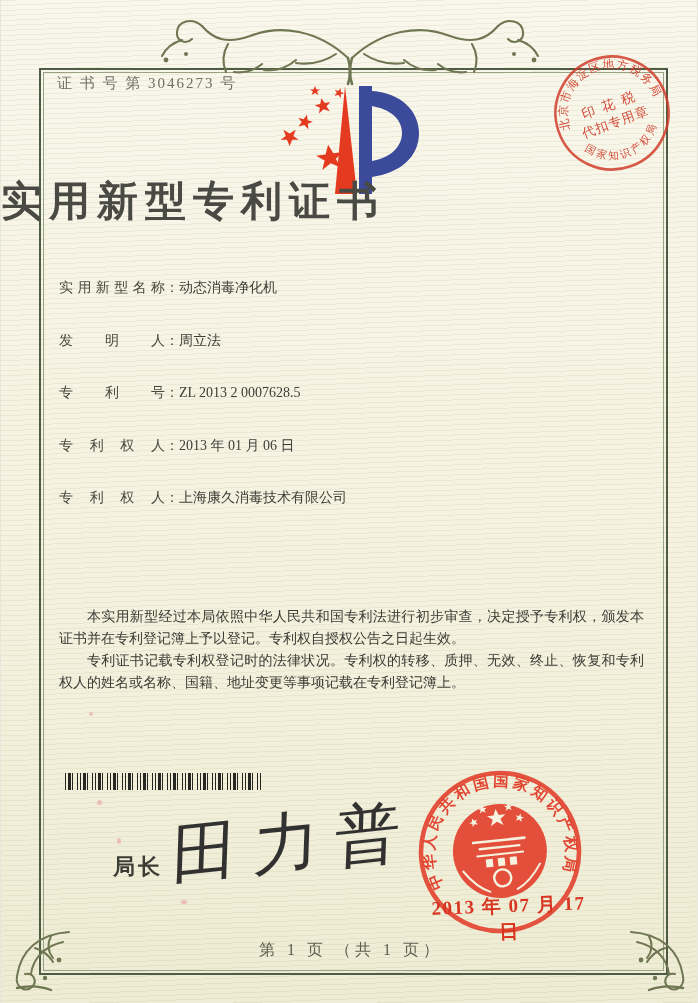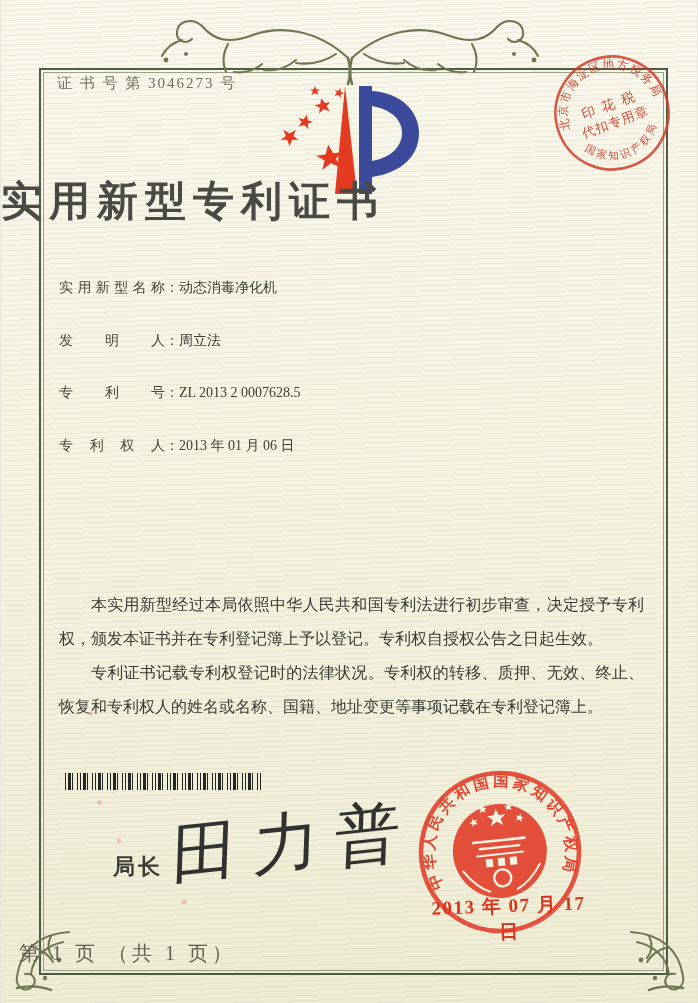--- a/index.html
+++ b/index.html
@@ -46,22 +46,22 @@
   }
   .fields{position:absolute;left:58px;top:279px;width:560px;}
   .field-row{height:52.5px;font-size:14px;}
   .field-label{
     display:inline-block;width:106px;vertical-align:top;
     text-align:justify;text-align-last:justify;color:#49493f;
   }
   .field-colon{display:inline-block;width:14px;color:#49493f;}
   .field-value{color:#3e3e38;}
   .body-text{
-    position:absolute;left:58px;top:588px;width:585px;
-    font-size:16px;line-height:34px;text-align:justify;color:#3b3b35;
+    position:absolute;left:58px;top:606px;width:585px;
+    font-size:14px;line-height:22px;text-align:justify;color:#3b3b35;
   }
   .body-text p{margin:0;text-indent:2em;}
   .barcode{
     position:absolute;left:64px;top:773px;width:198px;height:17px;
     background:repeating-linear-gradient(90deg,
       #262622 0 1.5px, rgba(0,0,0,0) 1.5px 3px,
       #262622 3px 6px, rgba(0,0,0,0) 6px 7.5px,
       #262622 7.5px 8.5px, rgba(0,0,0,0) 8.5px 12px,
       #262622 12px 13px, rgba(0,0,0,0) 13px 15px);
   }
@@ -80,22 +80,22 @@
   .cnipa-stamp{
     position:absolute;left:410px;top:763px;width:178px;height:178px;
     transform:rotate(-6deg);opacity:.94;
   }
   .stamp-date{
     position:absolute;left:420px;top:893px;width:176px;
     font-size:19px;letter-spacing:1.5px;color:#d8341f;
     font-weight:600;transform:rotate(-2deg);text-align:center;
   }
   .footer-page{
-    position:absolute;left:18px;right:0;top:940px;
-    font-size:20px;letter-spacing:4px;color:#5c5f4e;
+    position:absolute;left:4px;right:0;top:940px;
+    text-align:center;font-size:16px;letter-spacing:4px;color:#5c5f4e;
   }
   .speck{position:absolute;border-radius:50%;background:#e89a9a;opacity:.55;}
 </style>
 </head>
 <body>
 
 <div class="page">
 
   <div class="frame">
     <div class="frame-inner"></div>
@@ -182,20 +182,23 @@
       <span class="field-label">实用新型名称</span><span class="field-colon">：</span><span class="field-value">动态消毒净化机</span>
     </div>
     <div class="field-row">
       <span class="field-label">发明人</span><span class="field-colon">：</span><span class="field-value">周立法</span>
     </div>
     <div class="field-row">
       <span class="field-label">专利号</span><span class="field-colon">：</span><span class="field-value">ZL 2013 2 0007628.5</span>
     </div>
     <div class="field-row">
       <span class="field-label">专利权人</span><span class="field-colon">：</span><span class="field-value">2013 年 01 月 06 日</span>
+    </div>
+    <div class="field-row">
+      <span class="field-label">专利权人</span><span class="field-colon">：</span><span class="field-value">上海康久消毒技术有限公司</span>
     </div>
   </div>
 
   <div class="body-text">
     <p>本实用新型经过本局依照中华人民共和国专利法进行初步审查，决定授予专利权，颁发本证书并在专利登记簿上予以登记。专利权自授权公告之日起生效。</p>
     <p>专利证书记载专利权登记时的法律状况。专利权的转移、质押、无效、终止、恢复和专利权人的姓名或名称、国籍、地址变更等事项记载在专利登记簿上。</p>
   </div>
 
   <div class="barcode"></div>
 

